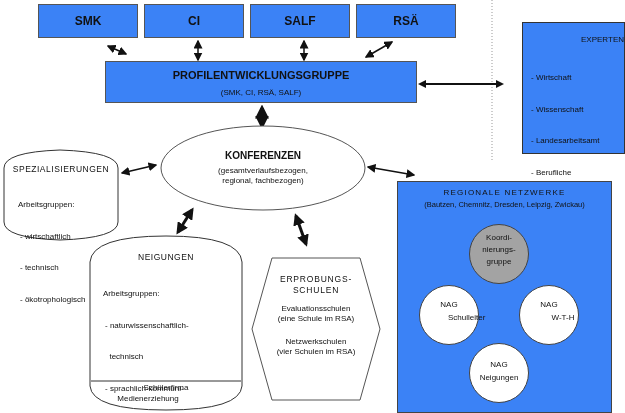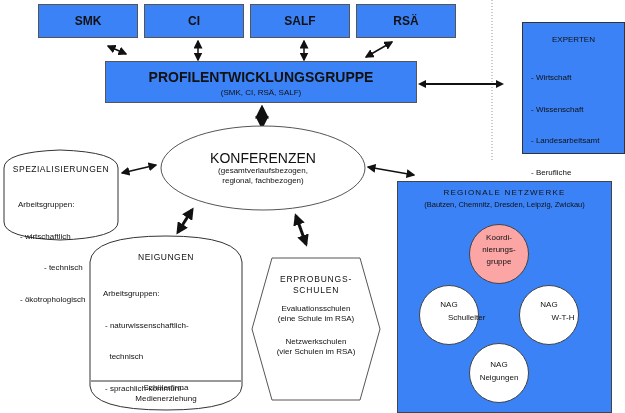--- a/index.html
+++ b/index.html
@@ -68,79 +68,79 @@
     <span>CI</span>
   </div>
 <div class="box topbox" style="left:250px;width:100px;">
     <span>SALF</span>
   </div>
 <div class="box topbox" style="left:356px;width:100px;">
     <span>RSÄ</span>
   </div>
 
 <div class="box" style="left:105px;top:61px;width:312px;height:42px;">
-  <div class="t" style="left:0;right:0;top:7px;font-weight:bold;font-size:14px;">PROFILENTWICKLUNGSGRUPPE</div>
+  <div class="t" style="left:0;right:0;top:7px;font-weight:bold;font-size:11px;">PROFILENTWICKLUNGSGRUPPE</div>
   <div class="t sm" style="left:0;right:0;top:26px;">(SMK, CI, RSÄ, SALF)</div>
 </div>
 
 <div class="box" style="left:522px;top:22px;width:103px;height:132px;border:1px solid #333;">
-  <div class="t sm" style="left:0;right:0;top:12px;">EXPERTEN</div>
+  <div class="t sm" style="left:0;right:0;top:12px;text-align:right;">EXPERTEN</div>
   <div class="list" style="left:8px;top:29px;">
     <div>- Wirtschaft</div>
     <div>- Wissenschaft</div>
     <div>- Landesarbeitsamt</div>
     <div>- Berufliche</div>
     <div>  Schulzentren</div>
     <div>-  AK Schule-Wirt-</div>
     <div>  schaft</div>
     <div>-  ...</div>
   </div>
 </div>
 
-<div class="t" style="left:163px;width:200px;top:150px;font-weight:normal;font-size:14px;">KONFERENZEN</div>
+<div class="t" style="left:163px;width:200px;top:150px;font-weight:bold;font-size:10px;">KONFERENZEN</div>
 <div class="t sm" style="left:163px;width:200px;top:166px;">(gesamtverlaufsbezogen,</div>
 <div class="t sm" style="left:163px;width:200px;top:176px;">regional, fachbezogen)</div>
 
 <div class="t" style="left:4px;width:114px;top:164px;font-size:8.5px;letter-spacing:0.5px;">SPEZIALISIERUNGEN</div>
 <div class="list" style="left:18px;top:179px;">
   <div>Arbeitsgruppen:</div>
   <div style="padding-left:2px;">- wirtschaftlich</div>
-  <div style="padding-left:2px;margin-left:24px;">- technisch</div>
+  <div style="padding-left:2px;">- technisch</div>
   <div style="padding-left:2px;">- ökotrophologisch</div>
 </div>
 
 <div class="t" style="left:90px;width:152px;top:252px;font-size:8.5px;letter-spacing:0.5px;">NEIGUNGEN</div>
 <div class="list" style="left:103px;top:268px;">
   <div>Arbeitsgruppen:</div>
   <div style="padding-left:2px;">- naturwissenschaftlich-</div>
   <div style="padding-left:2px;">  technisch</div>
   <div style="padding-left:2px;">- sprachlich-kommuni-</div>
   
   
   
   
   
   
 </div>
 <div class="t sm" style="left:90px;width:152px;top:383px;">Schülerfirma</div>
-<div class="t sm" style="left:90px;width:152px;top:394px;">Medienerziehung</div>
+<div class="t sm" style="left:72px;width:152px;top:394px;">Medienerziehung</div>
 
 <div class="t" style="left:252px;width:128px;top:274px;font-size:8.5px;letter-spacing:0.8px;">ERPROBUNGS-</div>
 <div class="t" style="left:252px;width:128px;top:285px;font-size:8.5px;letter-spacing:0.8px;">SCHULEN</div>
 <div class="t sm" style="left:252px;width:128px;top:304px;">Evaluationsschulen</div>
 <div class="t sm" style="left:252px;width:128px;top:314px;">(eine Schule im RSA)</div>
 <div class="t sm" style="left:252px;width:128px;top:337px;">Netzwerkschulen</div>
 <div class="t sm" style="left:252px;width:128px;top:347px;">(vier Schulen im RSA)</div>
 
 <div class="box" style="left:397px;top:181px;width:215px;height:232px;border:1px solid #444;">
   <div class="t" style="left:0;right:0;top:18px;font-size:7.5px;">(Bautzen, Chemnitz, Dresden, Leipzig, Zwickau)</div>
   <div class="t sm" style="left:0;right:0;top:6px;letter-spacing:1.2px;">REGIONALE NETZWERKE</div>
 </div>
 
-<div class="abs" style="left:469px;top:224px;width:60px;height:60px;border:1px solid #444;border-radius:50%;background:#fca5a5;box-sizing:border-box;">
+<div class="abs" style="left:469px;top:224px;width:60px;height:60px;border:1px solid #444;border-radius:50%;background:#a3a3a3;box-sizing:border-box;">
   <div class="t sm" style="left:0;right:0;top:8px;">Koordi-</div>
   <div class="t sm" style="left:0;right:0;top:20px;">nierungs-</div>
   <div class="t sm" style="left:0;right:0;top:32px;">gruppe</div>
 </div>
 <div class="abs" style="left:419px;top:285px;width:60px;height:60px;border:1px solid #444;border-radius:50%;background:#fff;box-sizing:border-box;">
   <div class="t sm" style="left:0;right:0;top:14px;">NAG</div>
   <div class="t sm" style="left:0;right:0;top:27px;margin-left:28px;">Schulleiter</div>
 </div>
 <div class="abs" style="left:519px;top:285px;width:60px;height:60px;border:1px solid #444;border-radius:50%;background:#fff;box-sizing:border-box;">
   <div class="t sm" style="left:0;right:0;top:14px;">NAG</div>

